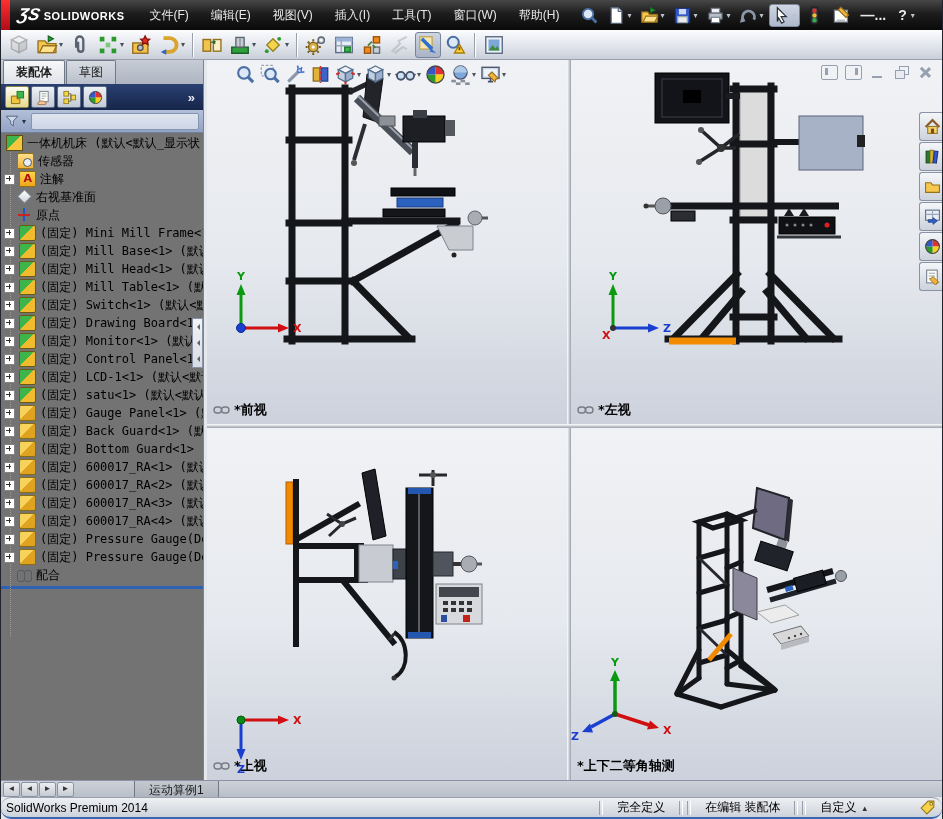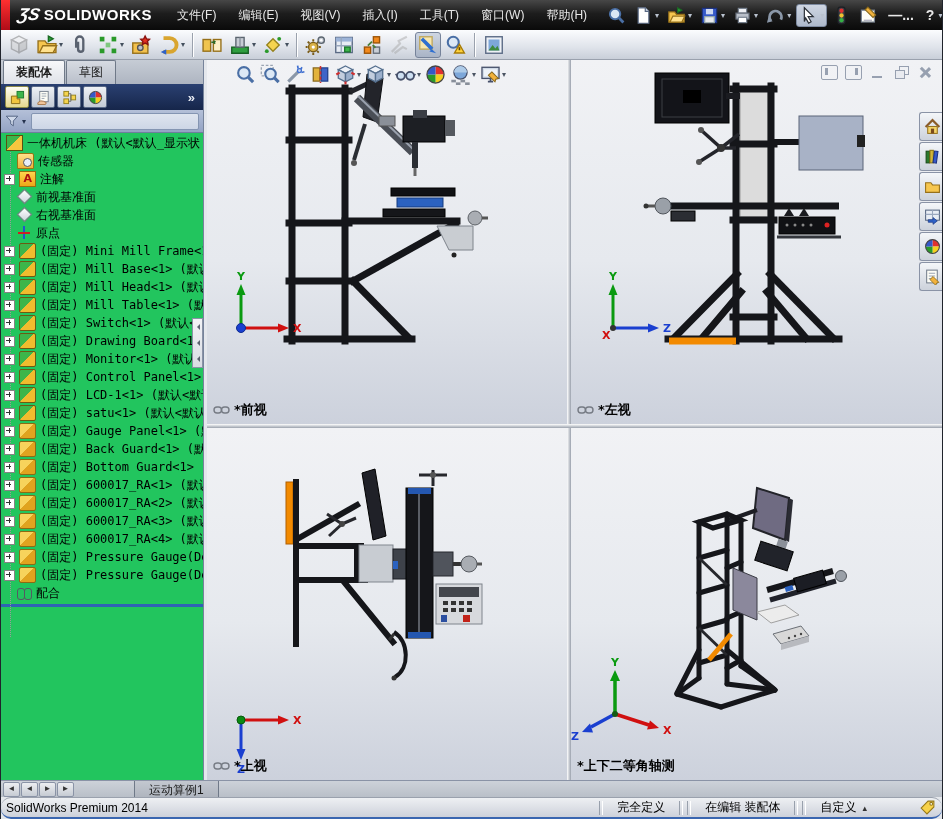--- a/index.html
+++ b/index.html
@@ -7,21 +7,21 @@
        font-family:"Liberation Sans","DejaVu Sans",sans-serif;font-size:12px;
        border-left:1px solid #20242c;border-right:1px solid #20242c;
        box-sizing:border-box;background:#e4e7ec;}
   .ic{width:18px;height:18px;display:block;}
   
   .titlebar{position:absolute;left:0;top:0;width:100%;height:30px;
     background:linear-gradient(#474747,#1d1d1d 45%,#0a0a0a);display:flex;align-items:center;}
   .red-slab{width:9px;height:30px;background:linear-gradient(#ff3030,#b00c18);flex:none;}
   .logo{display:flex;align-items:baseline;gap:4px;color:#fff;padding:0 14px 0 8px;flex:none;}
   .logo .mark{font-style:italic;font-weight:bold;font-size:17px;transform:skewX(-12deg);}
-  .logo .word{font-weight:bold;font-size:15px;letter-spacing:.5px;}
+  .logo .word{font-weight:bold;font-size:11px;letter-spacing:.5px;}
   #menus{display:flex;align-items:center;height:100%;flex:none;}
   .menu-item{color:#e8e8e8;padding:0 11px;line-height:30px;cursor:default;}
   #qa{display:flex;align-items:center;gap:2px;margin-left:6px;}
   .qa-btn{display:flex;align-items:center;gap:1px;padding:2px 3px;border-radius:3px;position:relative;}
   .qa-btn .ic{width:19px;height:19px;}
   .qa-btn.active{background:linear-gradient(#cfd6e2,#aeb9cb);border:1px solid #7d8aa0;padding:1px 2px;}
   .qa-btn .glyph{color:#e8e8e8;font-weight:bold;font-size:14px;padding:0 2px;}
   .dd{color:#b9c2cf;font-size:8px;margin-left:1px;}
   
   .toolbar2{position:absolute;left:0;top:30px;width:100%;height:30px;
@@ -45,21 +45,21 @@
   .fm-tab{width:22px;height:20px;border:1px solid #5a6a88;border-radius:2px;background:linear-gradient(#eef1f5,#c3cad6);
     display:flex;align-items:center;justify-content:center;}
   .fm-tab.active{background:linear-gradient(#fdfdf3,#e6d98f);border-color:#8d8a48;}
   .fm-tab .ic{width:15px;height:15px;}
   .fm-expand{margin-left:auto;color:#e8ecf4;font-size:13px;font-weight:bold;padding-right:4px;}
   .filter-row{height:22px;background:linear-gradient(#b4c0d8,#93a3c4);display:flex;align-items:center;
     padding:0 4px;gap:2px;flex:none;border-bottom:1px solid #6f7f9e;}
   .filter-row .ic{width:14px;height:14px;}
   .filter-box{flex:1;height:15px;background:linear-gradient(#dfe5ef,#cdd6e6);border:1px solid #8495b2;border-radius:2px;margin-left:3px;}
   
-  .tree{flex:1;background:#22c55e;position:relative;overflow:hidden;font-family:"DejaVu Sans Mono","DejaVu Sans",monospace;
+  .tree{flex:1;background:#737373;position:relative;overflow:hidden;font-family:"DejaVu Sans Mono","DejaVu Sans",monospace;
     font-size:12px;color:#000;padding-top:1px;}
   .tree::before{content:"";position:absolute;left:9px;top:16px;height:488px;border-left:1px dotted #9a9a9a;}
   .trow{display:flex;align-items:center;height:18px;white-space:nowrap;overflow:hidden;position:relative;}
   .trow.depth0{padding-left:3px;} .trow.depth1{padding-left:3px;}
   .expander{width:9px;height:9px;border:1px solid #848484;background:#fff;margin-right:4px;position:relative;flex:none;}
   .expander::before{content:"";position:absolute;left:1px;top:3.5px;width:5px;height:1px;background:#333;}
   .expander::after{content:"";position:absolute;left:3.5px;top:1px;width:1px;height:5px;background:#333;}
   .exspace{width:13px;flex:none;}
   .trow.depth0 .exspace{width:2px;}
   .ticon{width:15px;height:14px;flex:none;margin-right:4px;position:relative;}
@@ -587,25 +587,20 @@
           <span class="tlabel">传感器</span>
         </div>
         <div class="trow depth1">
           <span class="expander"></span>
           <span class="ticon t-ann"></span>
           <span class="tlabel">注解</span>
         </div>
         <div class="trow depth1">
           <span class="exspace"></span>
           <span class="ticon t-plane"></span>
-          <span class="tlabel">前视基准面</span>
-        </div>
-        <div class="trow depth1">
-          <span class="exspace"></span>
-          <span class="ticon t-plane"></span>
           <span class="tlabel">右视基准面</span>
         </div>
         <div class="trow depth1">
           <span class="exspace"></span>
           <span class="ticon t-origin"></span>
           <span class="tlabel">原点</span>
         </div>
         <div class="trow depth1">
           <span class="expander"></span>
           <span class="ticon t-part-g"></span>

